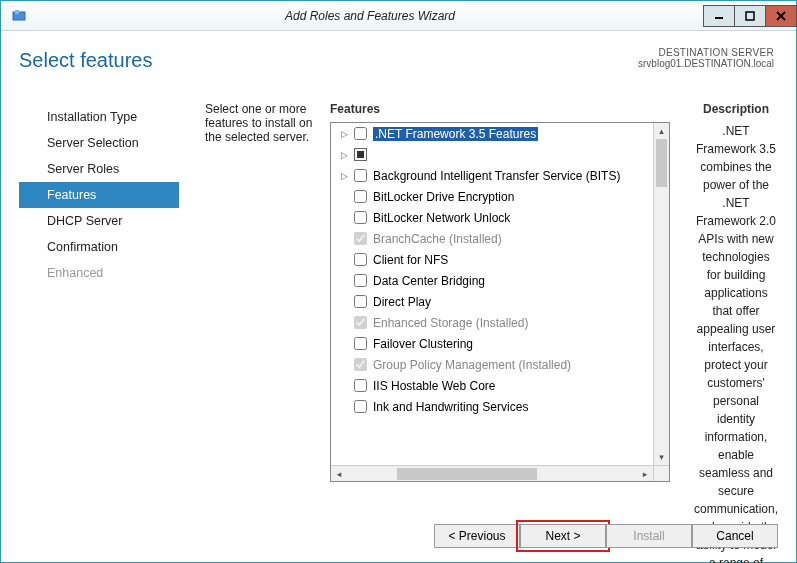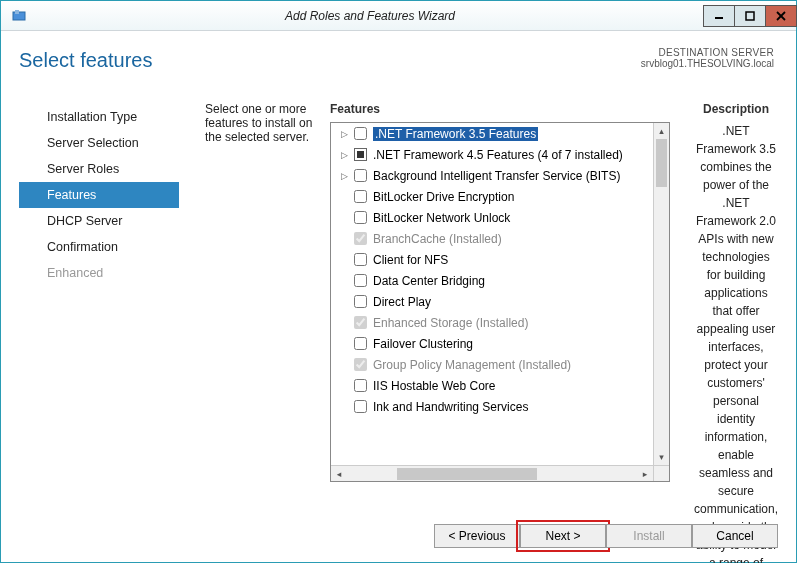--- a/index.html
+++ b/index.html
@@ -77,21 +77,21 @@
             <line x1="9" y1="1" x2="1" y2="9" stroke="#000" stroke-width="1.8"></line>
           </svg>
         </div>
     </div>
   </div>
 
   <div class="content">
     <div class="page-title">Select features</div>
     <div class="dest">
       <div class="hdr">DESTINATION SERVER</div>
-      <div>srvblog01.THESOLVING.local</div>
+      <div>srvblog01.DESTINATION.local</div>
     </div>
 
     <div class="body">
       <div class="nav" id="nav">
           <div class="">Installation Type</div>
           <div class="">Server Selection</div>
           <div class="">Server Roles</div>
           <div class="active">Features</div>
           <div class="">DHCP Server</div>
           <div class="">Confirmation</div>
@@ -108,21 +108,20 @@
                   <div class="item sel">
                     <span class="exp">▷</span>
                     <input type="checkbox" style="">
                     <span class="lbl">.NET Framework 3.5 Features</span>
                   </div>
                   <div class="item">
                     <span class="exp">▷</span>
                     <span class="cb-tri">
                       <span class="inner"></span>
                     </span>
-                    <span class="lbl">.NET Framework 4.5 Features (4 of 7 installed)</span>
                   </div>
                   <div class="item">
                     <span class="exp">▷</span>
                     <input type="checkbox" style="">
                     <span class="lbl">Background Intelligent Transfer Service (BITS)</span>
                   </div>
                   <div class="item">
                     <span class="exp"></span>
                     <input type="checkbox" style="">
                     <span class="lbl">BitLocker Drive Encryption</span>

